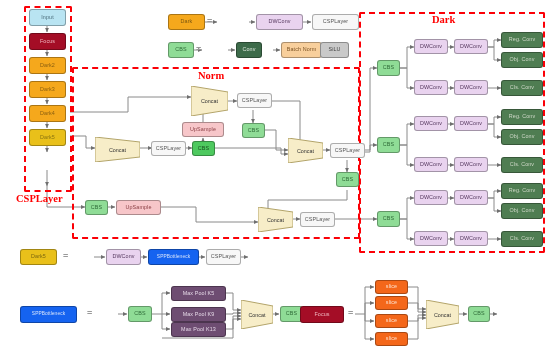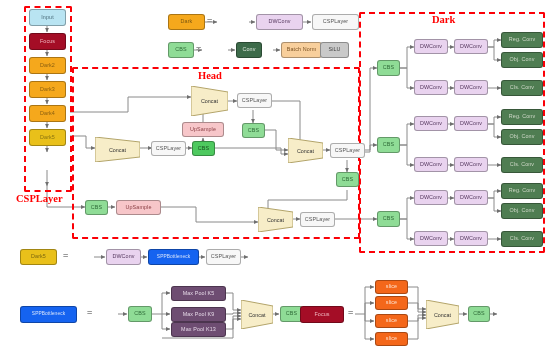--- a/index.html
+++ b/index.html
@@ -141,21 +141,21 @@
       <path d="M408,339 L418,339 L418,318 L426,318"></path>
       <path d="M459,314 L467,314"></path>
       <path d="M489,314 L497,314"></path>
     </g>
   </svg>
 
   <div class="zone" style="left:24px;top:6px;width:48px;height:186px;"></div>
   <div class="zone-label" style="left:16px;top:193px;">CSPLayer</div>
 
   <div class="zone" style="left:72px;top:67px;width:288px;height:172px;"></div>
-  <div class="zone-label" style="left:198px;top:70px;">Head</div>
+  <div class="zone-label" style="left:198px;top:70px;">Norm</div>
 
   <div class="zone" style="left:359px;top:12px;width:186px;height:241px;"></div>
   <div class="zone-label" style="left:432px;top:14px;">Dark</div>
 
   <div class="node" style="left:29px;top:9px;width:37px;height:17px;background:#b9e4f2;color:#4d6f7d;">Input</div>
   <div class="node" style="left:29px;top:33px;width:37px;height:17px;background:#a40d26;color:#f0b8c0;">Focus</div>
   <div class="node" style="left:29px;top:57px;width:37px;height:17px;background:#f5a81c;color:#8a5f10;">Dark2</div>
   <div class="node" style="left:29px;top:81px;width:37px;height:17px;background:#f5a81c;color:#8a5f10;">Dark3</div>
   <div class="node" style="left:29px;top:105px;width:37px;height:17px;background:#f5a81c;color:#8a5f10;">Dark4</div>
   <div class="node" style="left:29px;top:129px;width:37px;height:17px;background:#e9c01a;color:#8a7410;">Dark5</div>

